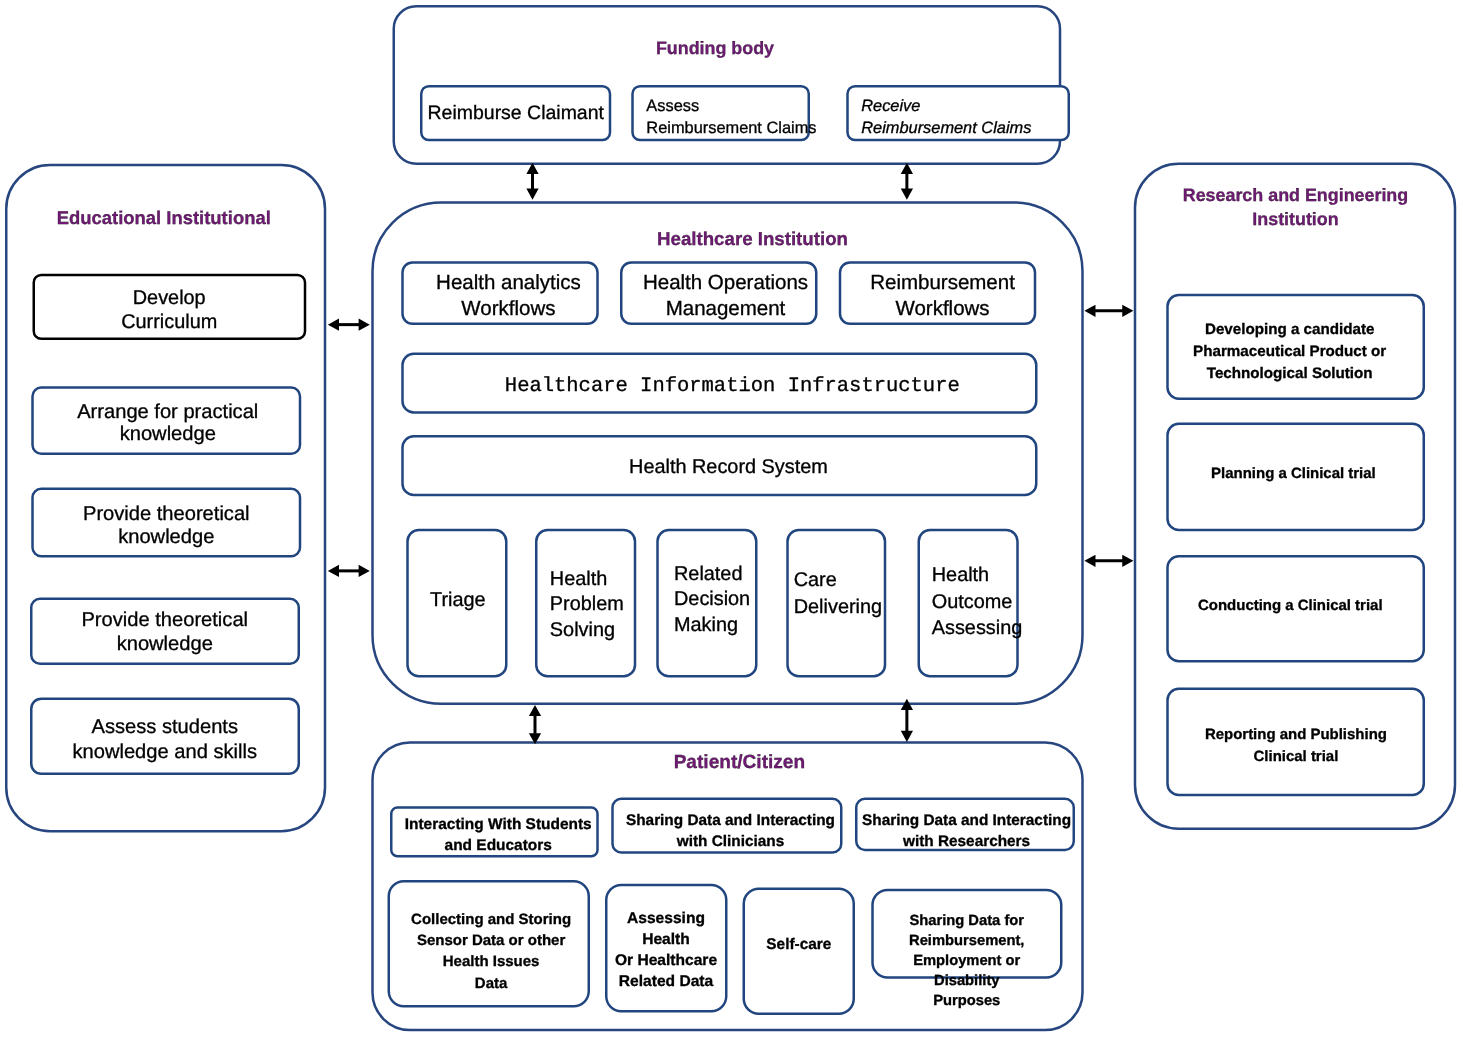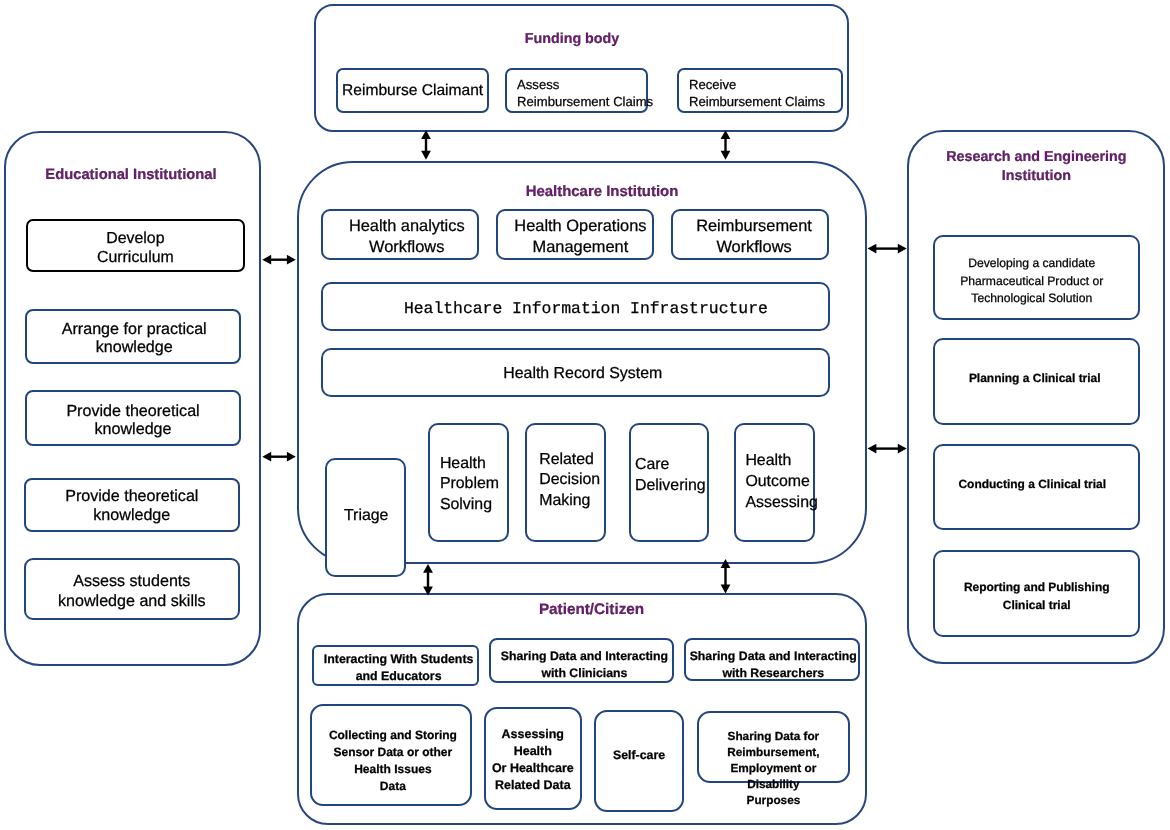--- a/index.html
+++ b/index.html
@@ -26,21 +26,21 @@
 <div class="panel" style="left:4.4px;top:131.3px;width:257.1px;height:534.3px;--r:36px;"></div>
 <div class="panel" style="left:296.6px;top:160.5px;width:570.9px;height:403.2px;--r:56px;"></div>
 <div class="panel" style="left:906.7px;top:129.8px;width:258.2px;height:534.7px;--r:36px;"></div>
 <div class="panel" style="left:296.7px;top:592.6px;width:570.7px;height:232.3px;--r:31px;"></div>
 <div class="bx" style="left:336.0px;top:68.1px;width:153.2px;height:44.5px;--br:7px;">
       <div class="txt" style="top:12.29px;font-size:15.58px;line-height:18.0px;"><span>Reimburse Claimant</span></div>
     </div>
 <div class="bx lft" style="left:505.1px;top:68.1px;width:143px;height:44.5px;--br:7px;">
       <div class="txt" style="top:5.52px;font-size:13.1px;line-height:17.1px;padding-left:10.0px;"><span>Assess</span><br><span>Reimbursement Claims</span></div>
     </div>
-<div class="bx lft" style="left:677.0px;top:68.1px;width:166px;height:44.5px;--br:7px;">
+<div class="bx lft" style="left:677.0px;top:68.1px;width:179px;height:44.5px;font-style:italic;--br:7px;">
       <div class="txt" style="top:5.52px;font-size:13.1px;line-height:17.1px;padding-left:10.0px;"><span>Receive</span><br><span>Reimbursement Claims</span></div>
     </div>
 <div class="bx dark" style="left:26.2px;top:219.1px;width:218.4px;height:52.7px;--br:7px;">
       <div class="txt" style="top:9.20px;font-size:15.9px;line-height:18.7px;"><span>Develop</span><br><span>Curriculum</span></div>
     </div>
 <div class="bx" style="left:25.2px;top:308.7px;width:215.7px;height:55.5px;--br:8px;">
       <div class="txt" style="top:8.94px;font-size:16.1px;line-height:18.8px;left:1.20px;right:-1.20px;"><span>Arrange for practical</span><br><span>knowledge</span></div>
     </div>
 <div class="bx" style="left:25.2px;top:390.3px;width:215.7px;height:56.0px;--br:8px;">
       <div class="txt" style="top:9.34px;font-size:16.1px;line-height:18.8px;"><span>Provide theoretical</span><br><span>knowledge</span></div>
@@ -59,37 +59,37 @@
     </div>
 <div class="bx" style="left:671.2px;top:208.9px;width:158.3px;height:51.3px;--br:9px;">
       <div class="txt" style="top:5.05px;font-size:16.4px;line-height:21.2px;left:3.70px;right:-3.70px;"><span>Reimbursement</span><br><span>Workflows</span></div>
     </div>
 <div class="bx" style="left:321.0px;top:281.8px;width:508.5px;height:49.1px;font-family:Liberation Mono, monospace;--br:10px;">
       <div class="txt" style="top:14.35px;font-size:16.4px;line-height:21.2px;left:10.60px;right:-10.60px;"><span>Healthcare Information Infrastructure</span></div>
     </div>
 <div class="bx" style="left:321.0px;top:347.8px;width:508.5px;height:49.4px;--br:10px;">
       <div class="txt" style="top:13.13px;font-size:15.9px;line-height:21.2px;left:7.50px;right:-7.50px;"><span>Health Record System</span></div>
     </div>
-<div class="bx" style="left:325.1px;top:423.2px;width:80.7px;height:119.2px;margin-top:35px;--br:10px;">
+<div class="bx" style="left:325.1px;top:423.2px;width:80.7px;height:119.2px;--br:10px;">
       <div class="txt" style="top:44.73px;font-size:15.9px;line-height:21.2px;left:0.80px;right:-0.80px;"><span>Triage</span></div>
     </div>
 <div class="bx lft" style="left:428.1px;top:423.2px;width:80.7px;height:119.2px;--br:10px;">
       <div class="txt" style="top:28.32px;font-size:15.9px;line-height:20.8px;padding-left:9.8px;"><span>Health</span><br><span>Problem</span><br><span>Solving</span></div>
     </div>
 <div class="bx lft" style="left:525.0px;top:423.2px;width:80.8px;height:119.2px;--br:10px;">
       <div class="txt" style="top:24.42px;font-size:15.9px;line-height:20.8px;padding-left:12.2px;"><span>Related</span><br><span>Decision</span><br><span>Making</span></div>
     </div>
 <div class="bx lft" style="left:628.7px;top:423.2px;width:80.3px;height:119.2px;--br:10px;">
       <div class="txt" style="top:29.07px;font-size:15.9px;line-height:21.1px;padding-left:4.3px;"><span>Care</span><br><span>Delivering</span></div>
     </div>
 <div class="bx lft" style="left:734.1px;top:423.2px;width:81.2px;height:119.2px;--br:10px;">
       <div class="txt" style="top:24.32px;font-size:15.9px;line-height:21.0px;padding-left:9.3px;"><span>Health</span><br><span>Outcome</span><br><span>Assessing</span></div>
     </div>
 <div class="bx" style="left:933.1px;top:235.4px;width:207.3px;height:84.6px;--br:10px;">
-      <div class="txt" style="top:18.10px;font-size:12.15px;line-height:17.1px;font-weight:normal;left:-5.00px;right:5.00px;"><span>Developing a candidate</span><br><span>Pharmaceutical Product or</span><br><span>Technological Solution</span></div>
+      <div class="txt" style="top:18.10px;font-size:12.15px;line-height:17.1px;font-weight:bold;left:-5.00px;right:5.00px;"><span>Developing a candidate</span><br><span>Pharmaceutical Product or</span><br><span>Technological Solution</span></div>
     </div>
 <div class="bx" style="left:933.1px;top:338.1px;width:207.3px;height:86.5px;--br:10px;">
       <div class="txt" style="top:29.52px;font-size:11.97px;line-height:17.1px;font-weight:bold;left:-2.00px;right:2.00px;"><span>Planning a Clinical trial</span></div>
     </div>
 <div class="bx" style="left:933.1px;top:444.2px;width:207.3px;height:86.0px;--br:10px;">
       <div class="txt" style="top:29.52px;font-size:11.97px;line-height:17.1px;font-weight:bold;left:-4.50px;right:4.50px;"><span>Conducting a Clinical trial</span></div>
     </div>
 <div class="bx" style="left:933.1px;top:549.6px;width:207.3px;height:87.5px;--br:10px;">
       <div class="txt" style="top:27.88px;font-size:11.97px;line-height:17.4px;font-weight:bold;"><span>Reporting and Publishing</span><br><span>Clinical trial</span></div>
     </div>

